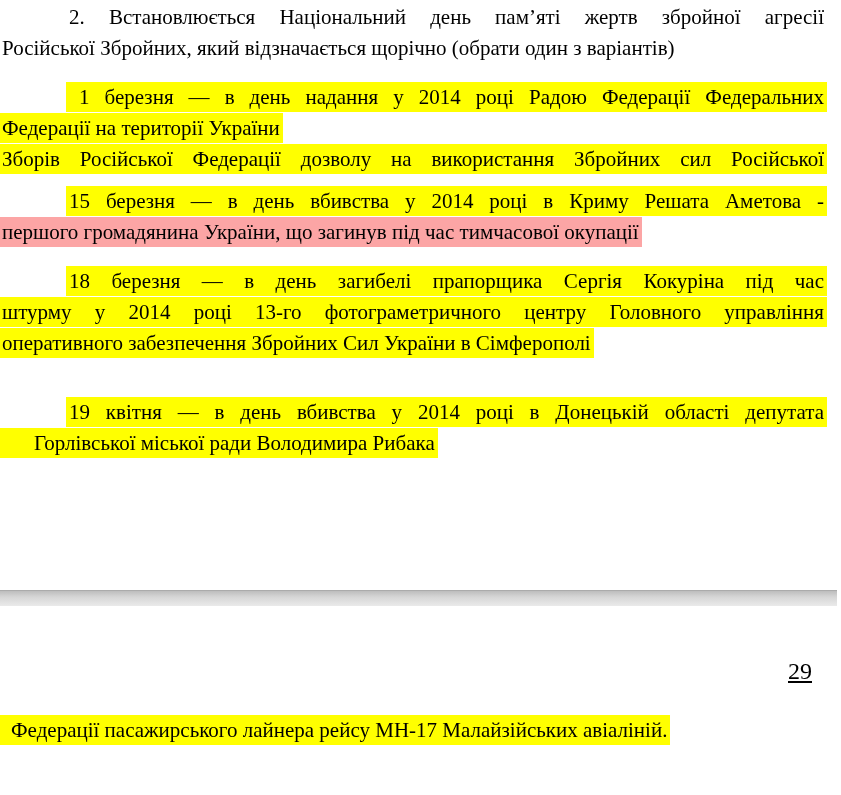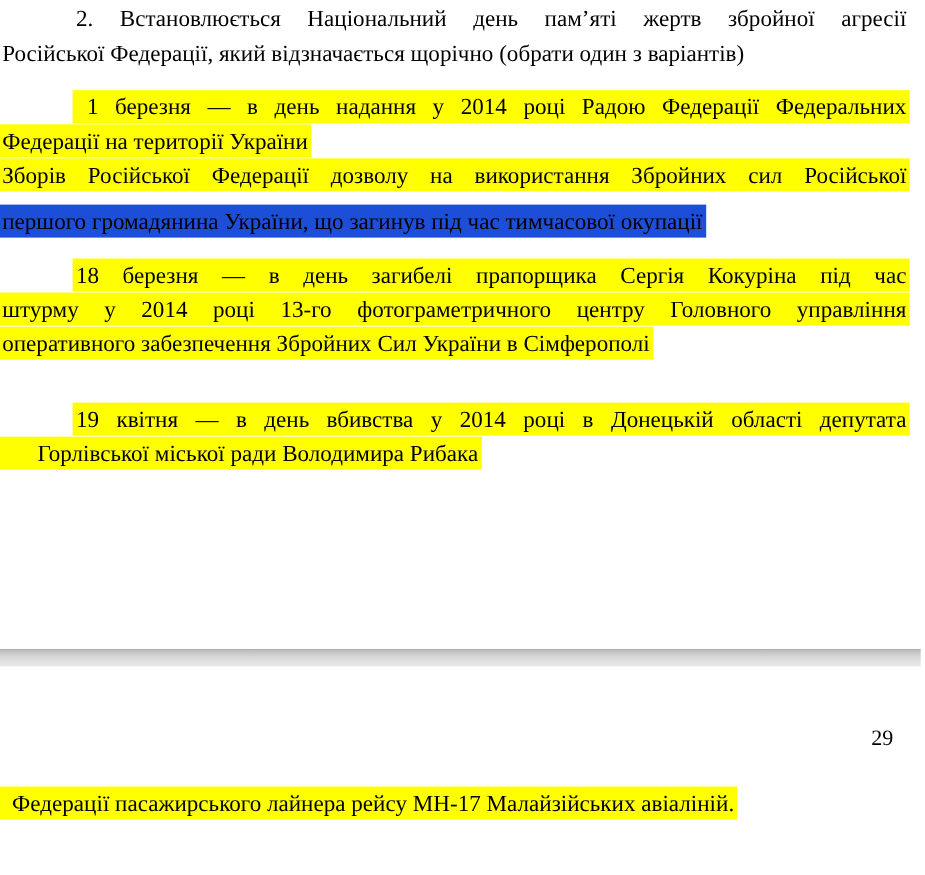--- a/index.html
+++ b/index.html
@@ -62,45 +62,47 @@
     border-top: 1px solid #ababab;
     background: linear-gradient(to bottom, #bdbdbd 0%, #d6d6d6 40%, #eaeaea 100%);
   }
   .page-2 .page-body {
     padding-top: 50px;
   }
   .page-number-row {
     text-align: left;
     text-align-last: right;
     padding-right: 12px;
-    font-size: 20px;
+    font-size: 24px;
     line-height: 31px;
+    text-decoration: underline;
   }
 </style>
 </head>
 <body style="background: rgb(255, 255, 255); color: rgb(0, 0, 0);">
 
 <div class="viewer">
 
   <div class="page page-1">
     <div class="page-body">
 
       <div class="para">
         <div class="line first"><span>2. Встановлюється Національний день пам’яті жертв збройної агресії</span></div>
-        <div class="line last"><span>Російської Федерації, який відзначається щорічно (обрати один з варіантів)</span></div>
+        <div class="line last"><span>Російської Збройних, який відзначається щорічно (обрати один з варіантів)</span></div>
       </div>
 
       <div class="para mt18">
         <div class="line first"><mark class="hl" style="background: rgb(255, 255, 0); padding-left: 13px;">1 березня — в день надання у 2014 році Радою Федерації Федеральних</mark></div>
         <div class="line last"><mark class="hl" style="background: rgb(255, 255, 0);">Федерації на території України</mark></div>
         <div class="line"><mark class="hl" style="background: rgb(255, 255, 0);">Зборів Російської Федерації дозволу на використання Збройних сил Російської</mark></div>
       </div>
 
       <div class="para mt11">
-        <div class="line last"><mark class="hl" style="background: #1d4ed8;">першого громадянина України, що загинув під час тимчасової окупації</mark></div>
+        <div class="line first"><mark class="hl" style="background: rgb(255, 255, 0);">15 березня — в день вбивства у 2014 році в Криму Решата Аметова -</mark></div>
+        <div class="line last"><mark class="hl" style="background: #fca5a5;">першого громадянина України, що загинув під час тимчасової окупації</mark></div>
       </div>
 
       <div class="para mt18">
         <div class="line first"><mark class="hl" style="background: rgb(255, 255, 0);">18 березня — в день загибелі прапорщика Сергія Кокуріна під час</mark></div>
         <div class="line"><mark class="hl" style="background: rgb(255, 255, 0);">штурму у 2014 році 13-го фотограметричного центру Головного управління</mark></div>
         <div class="line last"><mark class="hl" style="background: rgb(255, 255, 0);">оперативного забезпечення Збройних Сил України в Сімферополі</mark></div>
       </div>
 
       <div class="para mt22">
         <div class="line first"><mark class="hl" style="background: rgb(255, 255, 0);">19 квітня — в день вбивства у 2014 році в Донецькій області депутата</mark></div>

